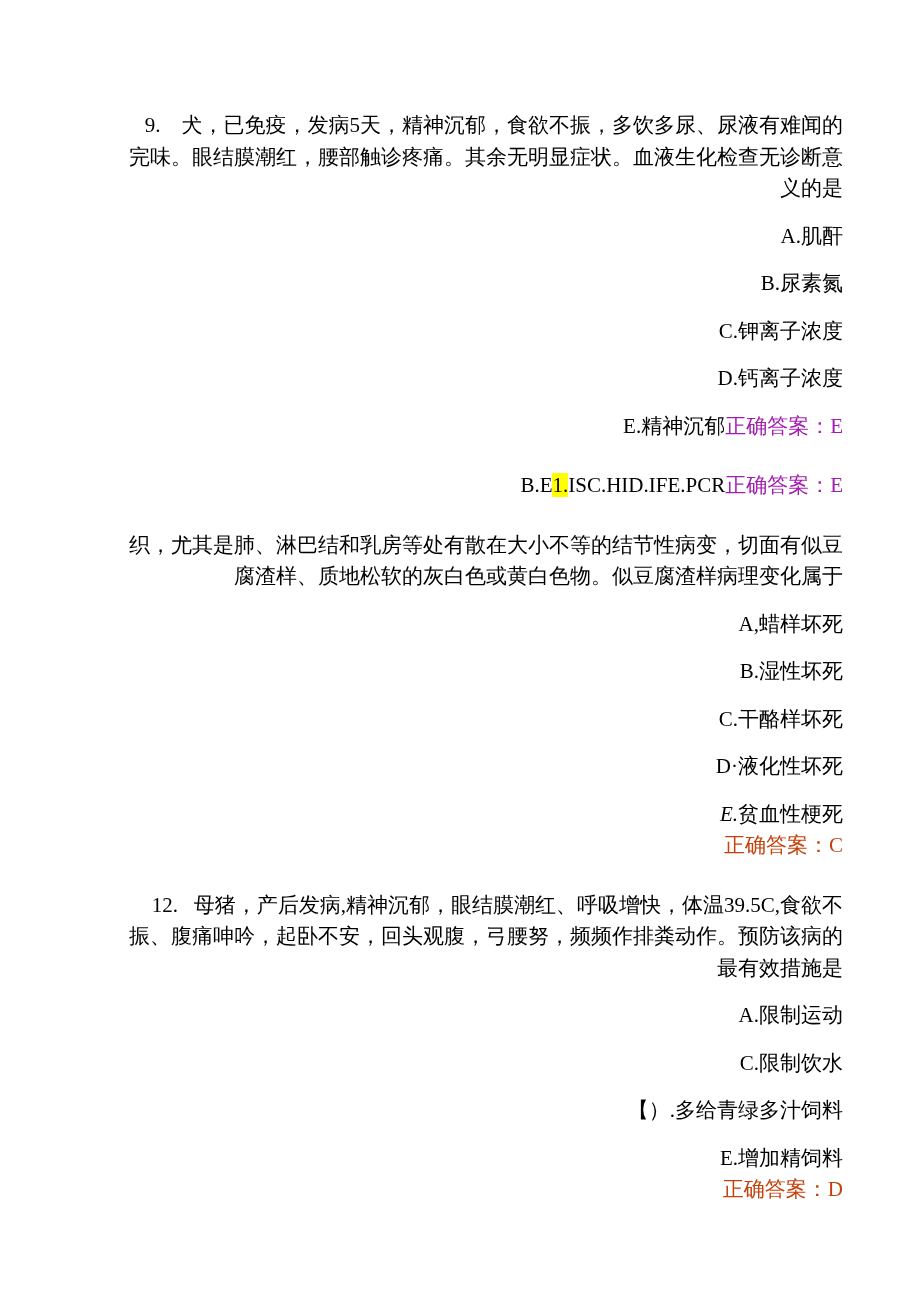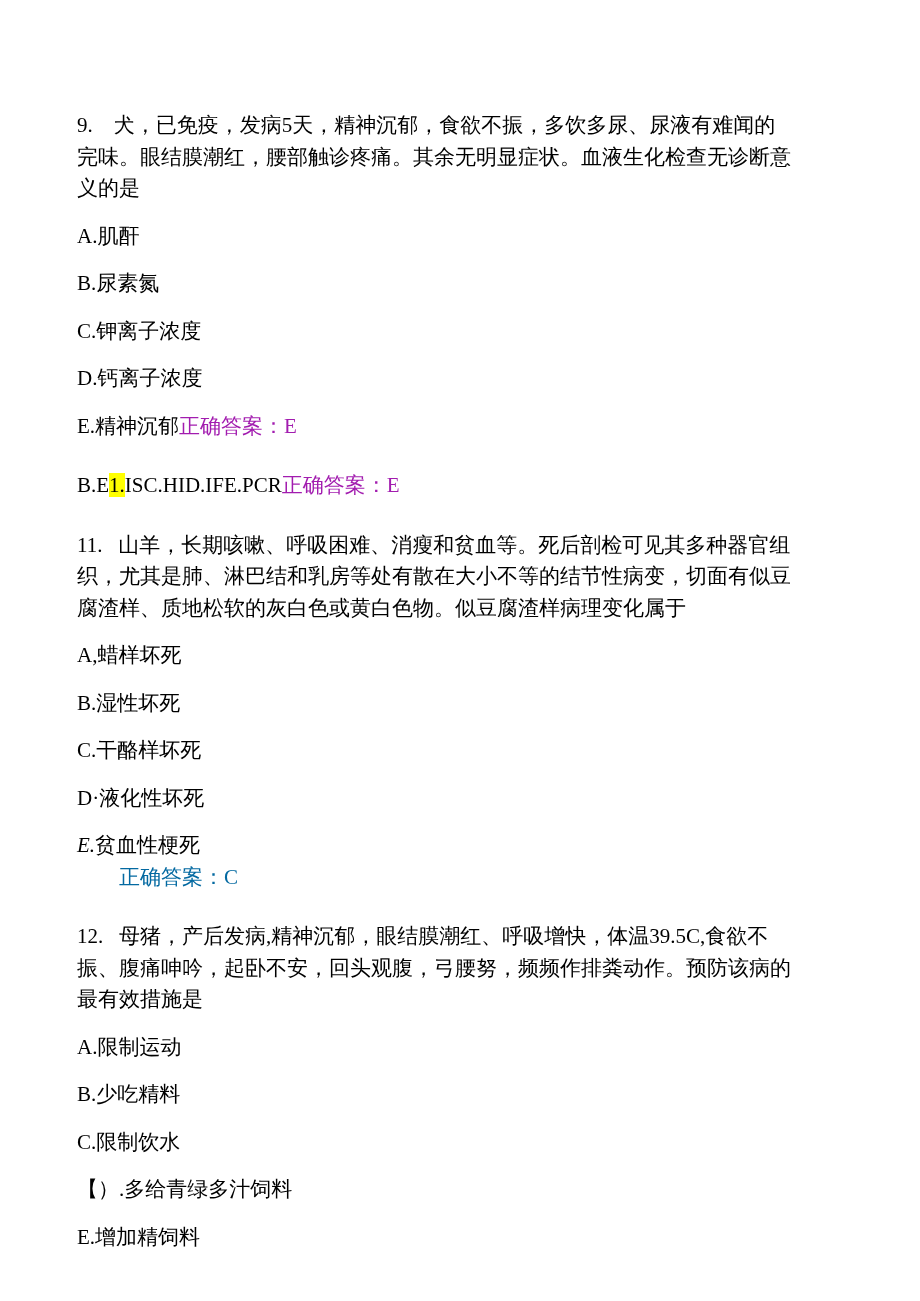--- a/index.html
+++ b/index.html
@@ -1,18 +1,19 @@
 <!DOCTYPE html>
 <html><head>
   <meta charset="utf-8">
   <style>
     * {
       margin: 0;
       padding: 0;
       box-sizing: border-box;
+      text-align: right;
     }
     body {
       background: #ffffff;
       font-family: "SimSun", "宋体", serif;
       font-size: 21px;
       line-height: 1.5;
       color: #000000;
       padding: 110px 77px 80px 77px;
       width: 920px;
     }
@@ -24,21 +25,21 @@
     }
     .option {
       display: block;
       margin-top: 16px;
     }
     .answer-inline {
       color: #a21caf;
       font-family: "SimSun", "宋体", serif;
     }
     .answer-indent {
-      color: #0369a1;
+      color: #c2410c;
       font-family: "SimSun", "宋体", serif;
       padding-left: 42px;
       display: block;
     }
     .highlight {
       background-color: #ffff00;
     }
     .italic {
       font-style: italic;
     }
@@ -58,33 +59,32 @@
   <span class="option">C.钾离子浓度</span>
   <span class="option">D.钙离子浓度</span>
   <span class="option"><span>E.精神沉郁</span><span class="answer-inline">正确答案：E</span></span>
 </div>
 
 <div class="question-block">
   <span class="option"><span>B.E</span><span class="highlight">1.</span><span>ISC.HID.IFE.PCR</span><span class="answer-inline">正确答案：E</span></span>
 </div>
 
 <div class="question-block">
-  <span class="q-line"><span class="num">11.</span>&nbsp;&nbsp;&nbsp;<span>山羊，长期咳嗽、呼吸困难、消瘦和贫血等。死后剖检可见其多种器官组</span></span>
   <span class="q-line">织，尤其是肺、淋巴结和乳房等处有散在大小不等的结节性病变，切面有似豆</span>
   <span class="q-line">腐渣样、质地松软的灰白色或黄白色物。似豆腐渣样病理变化属于</span>
   <span class="option">A,蜡样坏死</span>
   <span class="option">B.湿性坏死</span>
   <span class="option">C.干酪样坏死</span>
   <span class="option">D·液化性坏死</span>
   <span class="option"><span class="italic">E.</span><span>贫血性梗死</span></span>
   <span class="answer-indent">正确答案：C</span>
 </div>
 
 <div class="question-block">
   <span class="q-line"><span class="num">12.</span>&nbsp;&nbsp;&nbsp;<span>母猪，产后发病,精神沉郁，眼结膜潮红、呼吸增快，体温39.5C,食欲不</span></span>
   <span class="q-line">振、腹痛呻吟，起卧不安，回头观腹，弓腰努，频频作排粪动作。预防该病的</span>
   <span class="q-line">最有效措施是</span>
   <span class="option">A.限制运动</span>
-  <span class="option">B.少吃精料</span>
   <span class="option">C.限制饮水</span>
   <span class="option">【）.多给青绿多汁饲料</span>
   <span class="option">E.增加精饲料</span>
+  <span class="answer-indent">正确答案：D</span>
 </div>
 
 </body></html>

